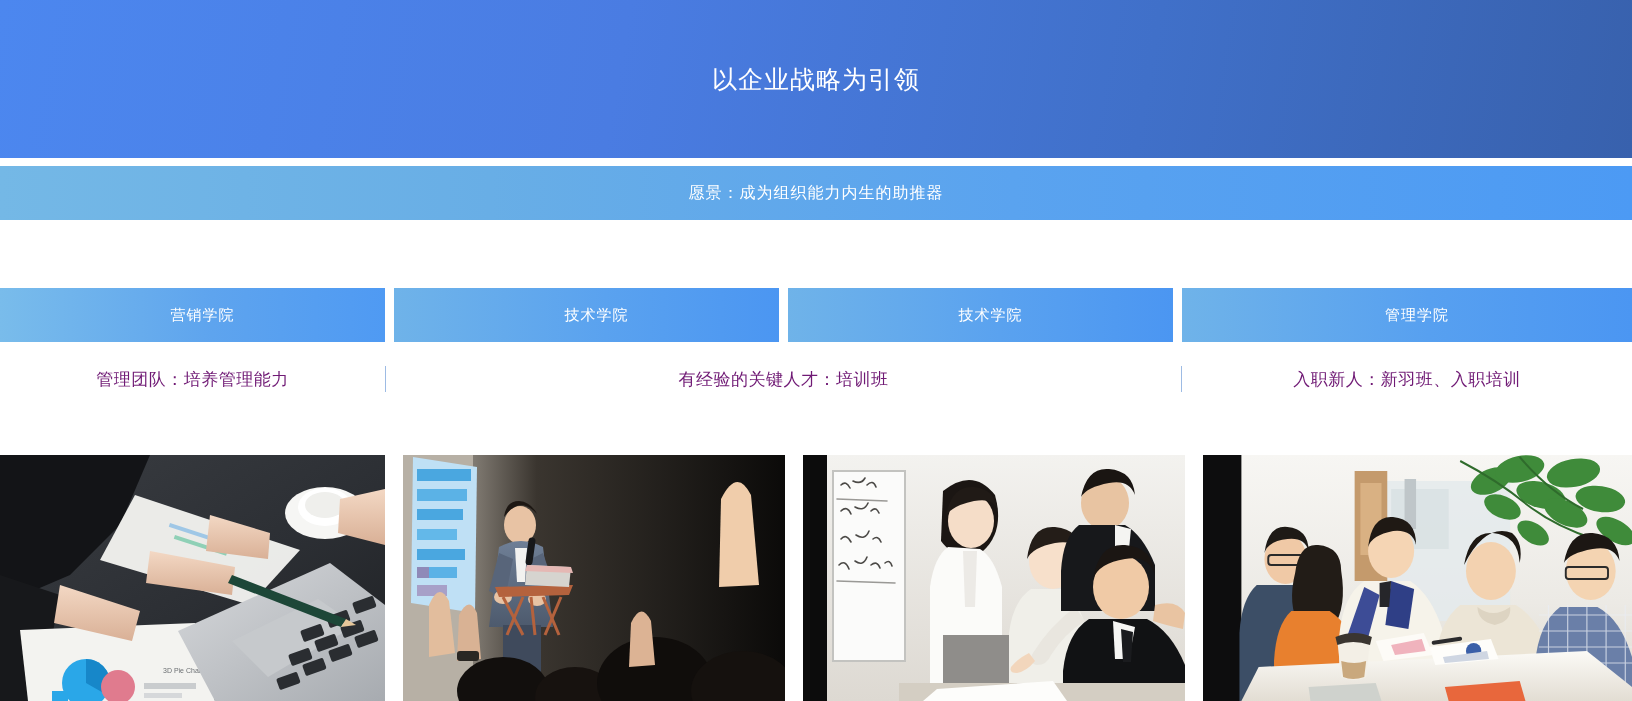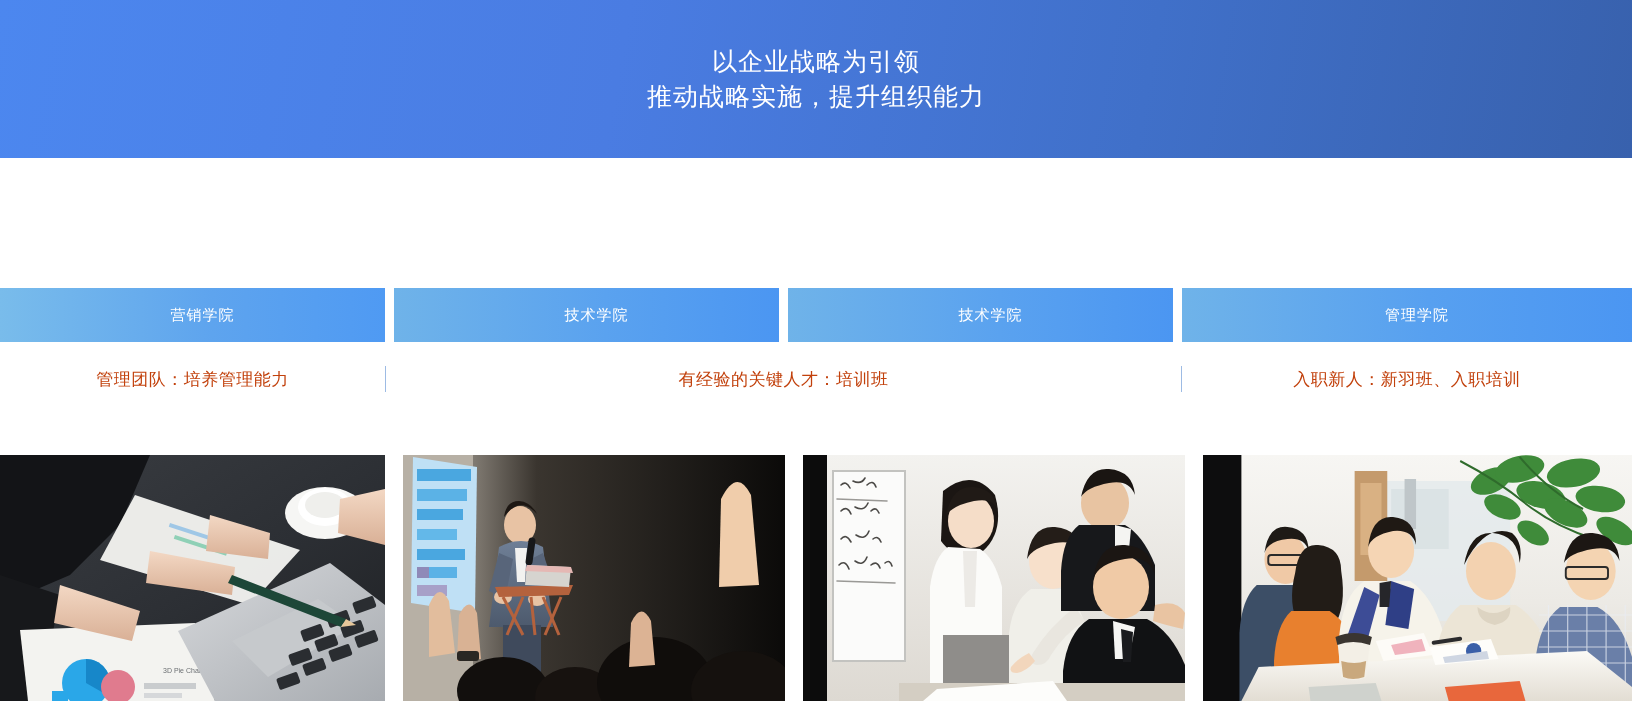--- a/index.html
+++ b/index.html
@@ -75,21 +75,21 @@
     position: absolute; left: 0; top: 350px;
     width: 1632px; height: 58px;
     display: flex; align-items: center;
   }
   .desc-cell {
     height: 58px;
     display: flex; align-items: center; justify-content: center;
     position: relative;
   }
   .desc-text {
-    color: #c2410c;
+    color: #701a75;
     font-size: 17px;
     letter-spacing: 0.5px;
     white-space: nowrap;
     font-weight: 400;
   }
   .desc-1 { flex: 0 0 385px; }
   .desc-2 { flex: 1 1 auto; text-align: right; }
   .desc-3 { flex: 0 0 450px; }
   .vdivider {
     width: 1px; height: 26px;
@@ -117,23 +117,25 @@
   .p4 { flex: 1 1 auto; }
   .photo svg { display: block; width: 100%; height: 100%; }
 </style>
 </head>
 <body>
 
 <div class="page">
 
   <div class="hero">
     <div class="hero-line">以企业战略为引领</div>
-    <div class="hero-line">推动战略实施，提升组织能力</div>
   </div>
 
+  <div class="banner" id="vision-banner">
+    <div class="banner-text">愿景：成为组织能力内生的助推器</div>
+  </div>
 
 
   <div class="tabs">
     <div class="tab tab-1">
       <span>营销学院</span>
     </div>
     <div class="tab tab-2">
       <span>技术学院</span>
     </div>
     <div class="tab tab-3">

